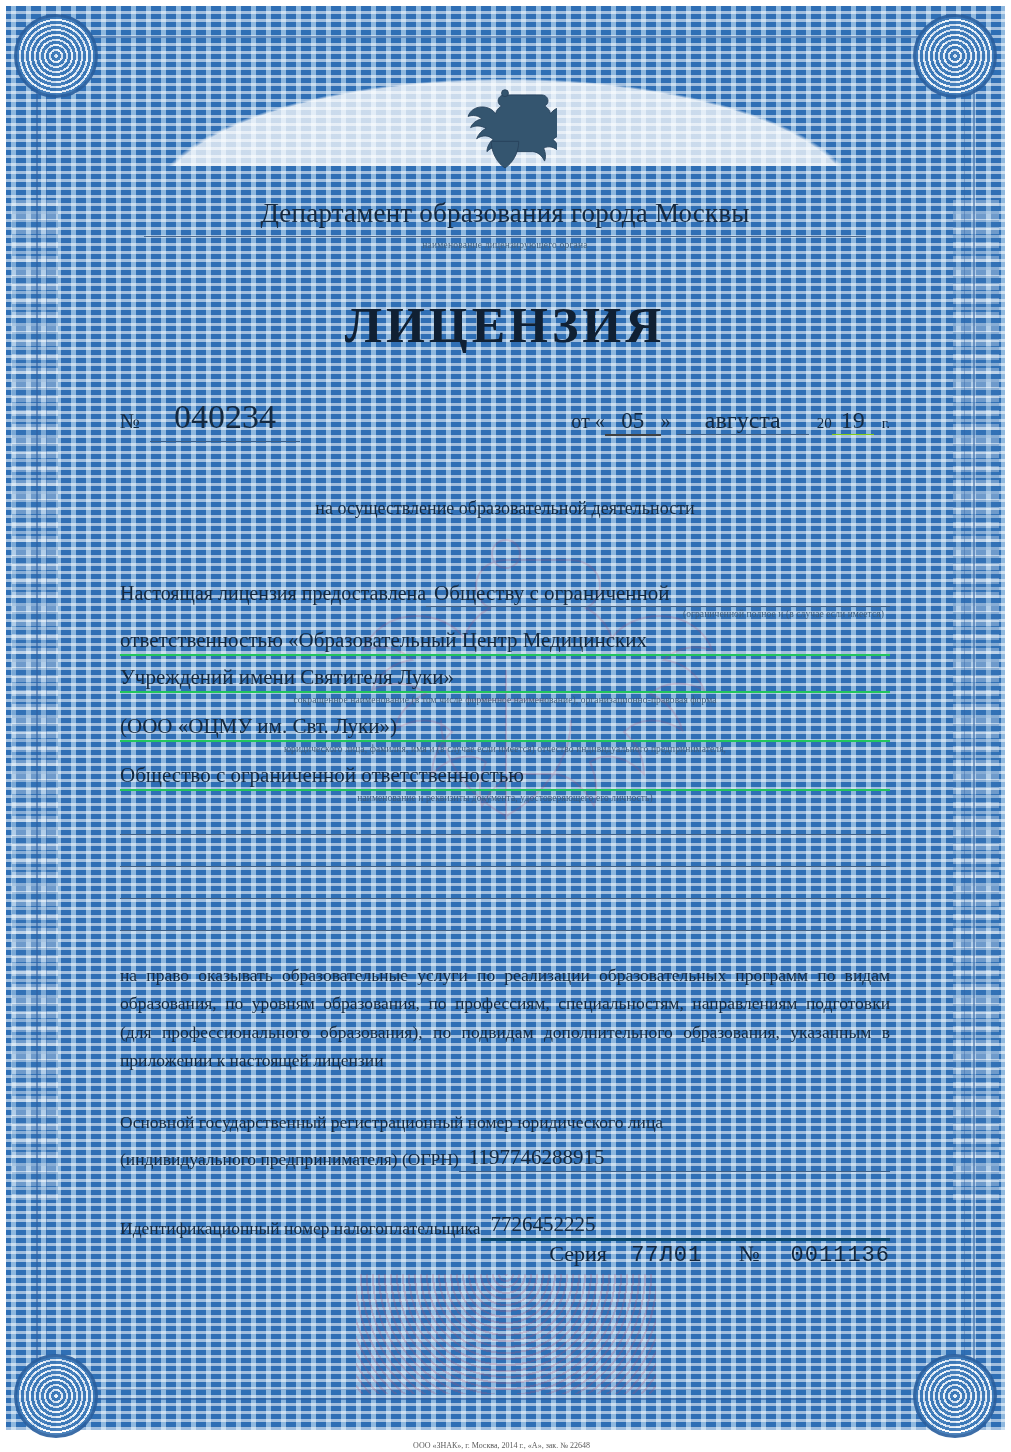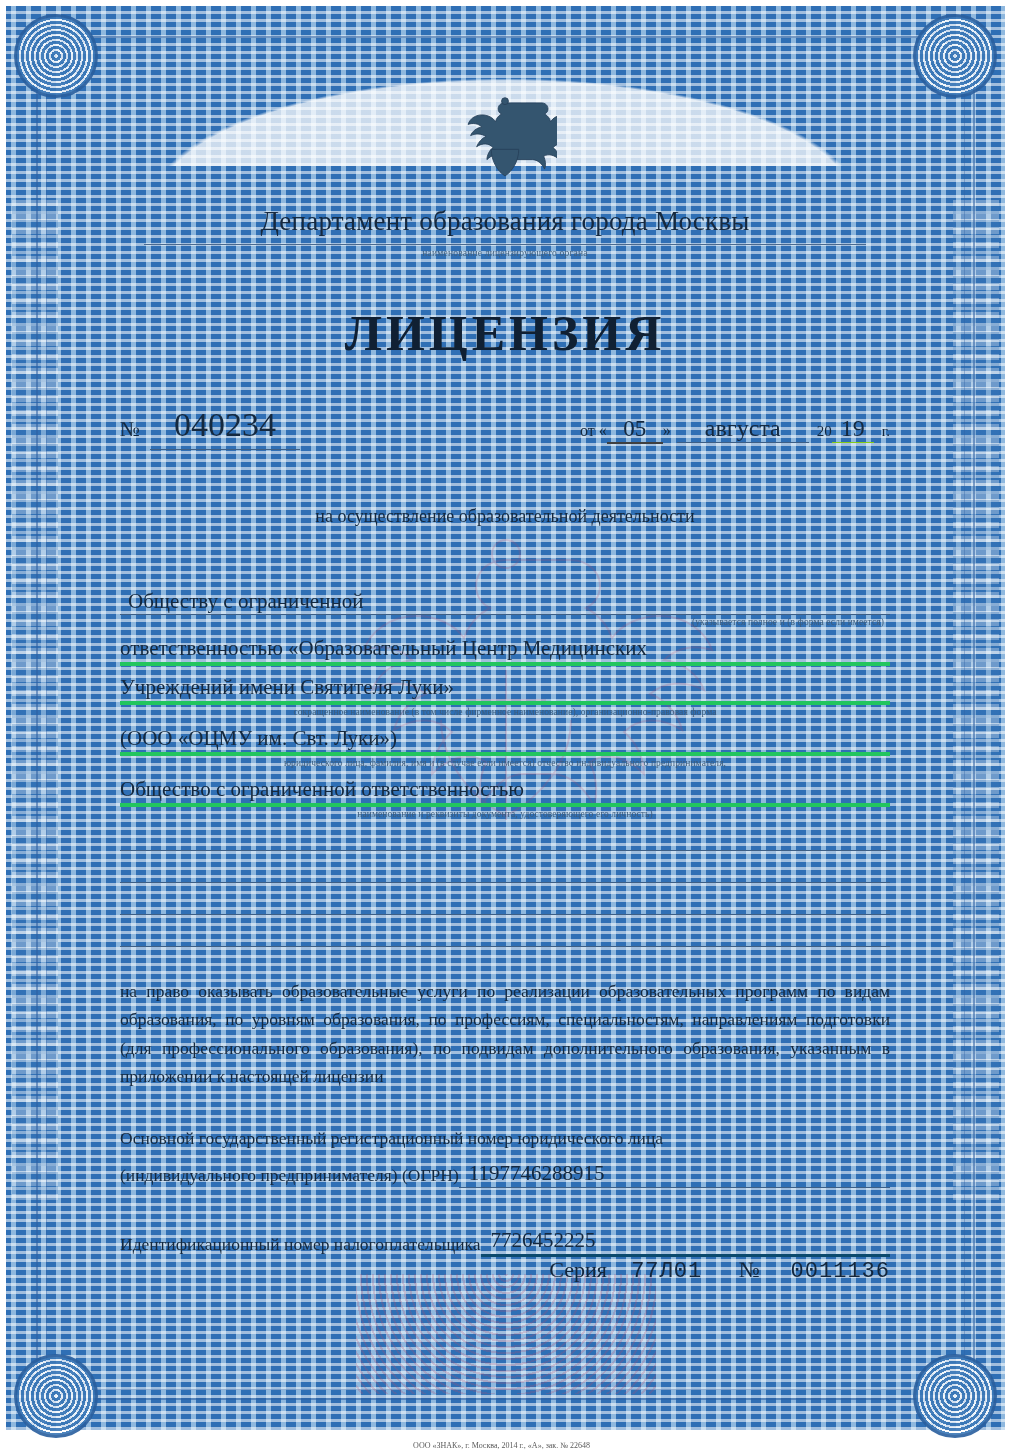--- a/index.html
+++ b/index.html
@@ -108,21 +108,21 @@
     width: 430px;
     opacity: .20;
     color: #b04a6e;
     pointer-events: none;
   }
 
   
   .content {
     position: absolute;
     left: 120px;
-    top: 96px;
+    top: 88px;
     width: 770px;
   }
 
   .emblem {
     text-align: center;
     height: 86px;
   }
   .emblem svg { width: 104px; height: 86px; }
 
   .org-title {
@@ -164,21 +164,21 @@
   .numline .no { font-size: 21px; margin-right: 10px; }
   .numline .val-num {
     display: inline-block;
     min-width: 150px;
     border-bottom: 1px solid #3d5f86;
     text-align: center;
     font-size: 34px;
     padding-bottom: 5px;
   }
   .numline .spacer { flex: 1; }
-  .numline .ot { font-size: 16px; }
+  .numline .ot { font-size: 20px; }
   .numline .day {
     display: inline-block;
     min-width: 56px;
     border-bottom: 2px solid #404040;
     text-align: center;
     font-size: 23px;
   }
   .numline .month {
     display: inline-block;
     min-width: 132px;
@@ -222,21 +222,21 @@
   }
   .hint {
     text-align: center;
     font-size: 9.5px;
     color: #3c5c7c;
     margin-top: 2px;
     letter-spacing: .1px;
   }
   .hint.right { text-align: right; padding-right: 6px; }
   .line-full {
-    border-bottom: 4px solid #22c55e;
+    border-bottom: 2px solid #22c55e;
     font-size: 21px;
     color: #15293f;
     padding-bottom: 1px;
     margin-top: 9px;
     white-space: nowrap;
     overflow: hidden;
   }
   .line-empty {
     border-bottom: 1px solid #3d5f86;
     height: 31px;
@@ -383,23 +383,24 @@
       <span class="month">августа</span>
       <span class="yr-prefix">20</span>
       <span class="year">19</span>
       <span class="g">г.</span>
     </div>
 
     <div class="subject">на осуществление образовательной деятельности</div>
 
     <div class="block-grant">
       <div class="grant-row">
+        <span class="lead">Настоящая лицензия предоставлена</span>
         <span class="fill">Обществу с ограниченной</span>
       </div>
-      <div class="hint right">(указывается полное и (в форма если имеется)</div>
+      <div class="hint right">(ограниченной полное и (в случае если имеется)</div>
 
       <div class="line-full">ответственностью «Образовательный Центр Медицинских</div>
 
       <div class="line-full">Учреждений имени Святителя Луки»</div>
       <div class="hint">сокращенное наименование (в том числе фирменное наименование), организационно-правовая форма</div>
 
       <div class="line-full">(ООО «ОЦМУ им. Свт. Луки»)</div>
       <div class="hint">юридического лица, фамилия, имя и (в случае если имеется) отчество индивидуального предпринимателя,</div>
 
       <div class="line-full">Общество с ограниченной ответственностью</div>

